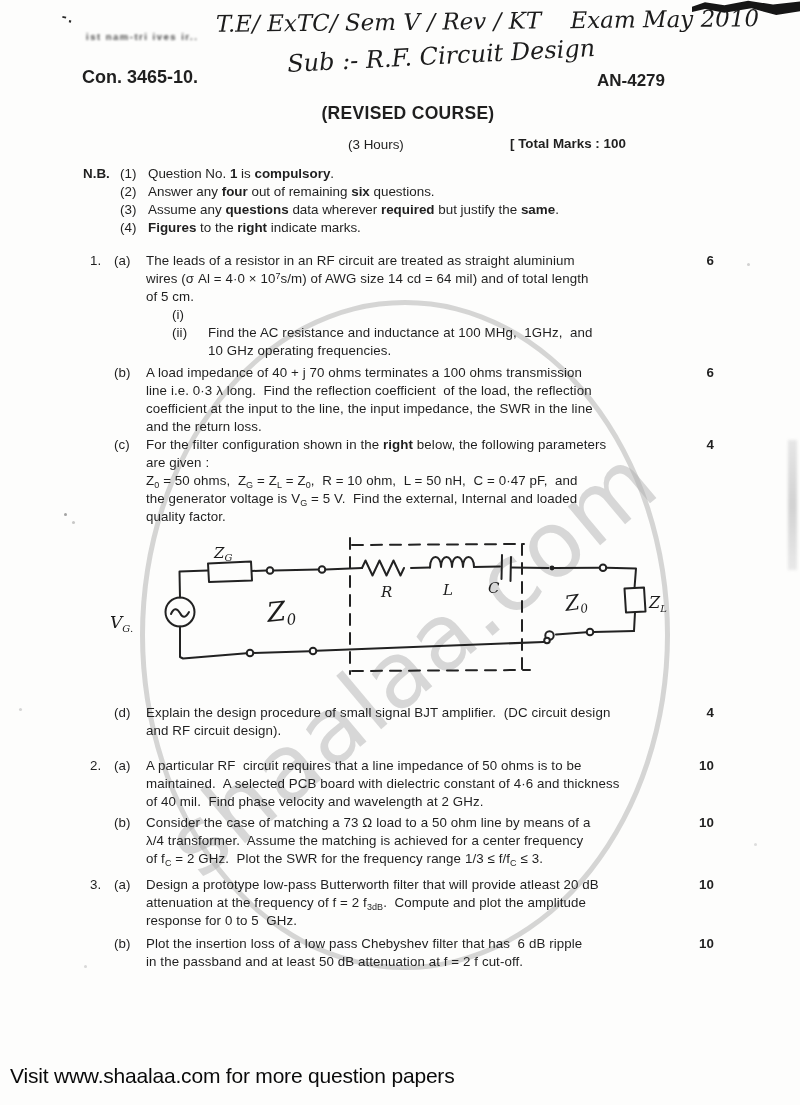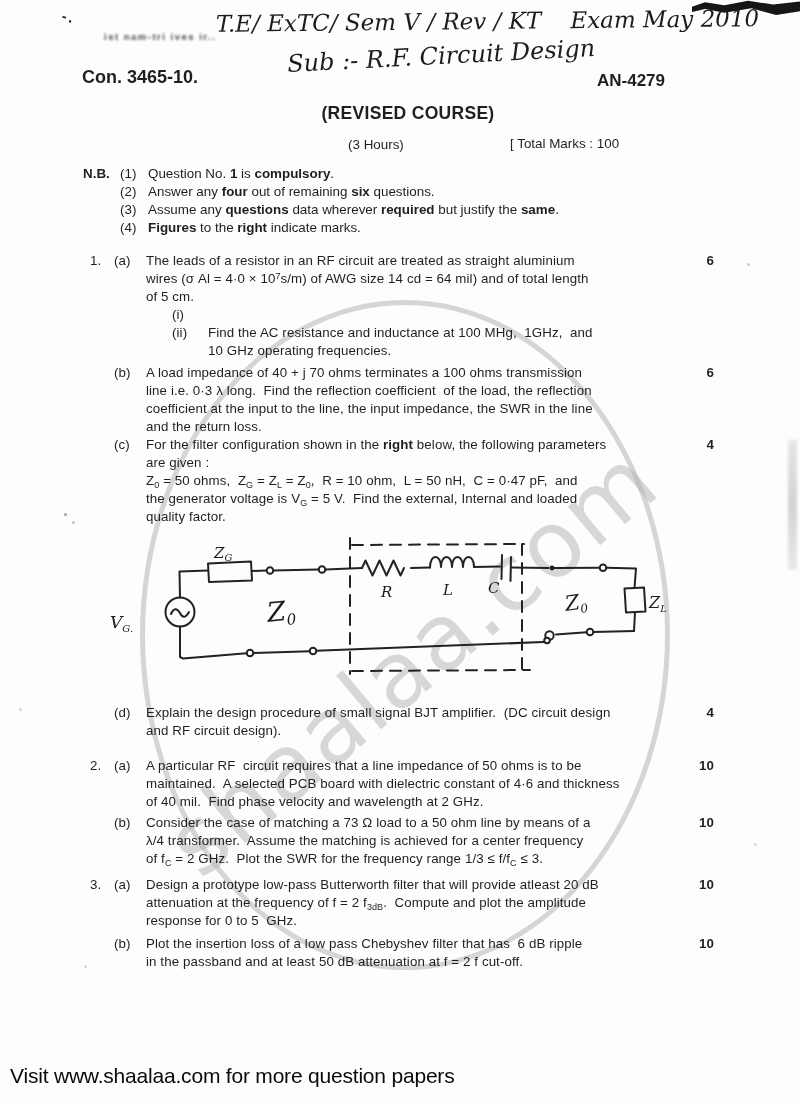--- a/index.html
+++ b/index.html
@@ -9,37 +9,37 @@
   .wm-circle{position:absolute;left:140px;top:300px;width:520px;height:660px;
              border:5px solid #c7c7c7;border-radius:50%;opacity:.75;}
   .wm-text{position:absolute;left:412px;top:662px;transform:translate(-50%,-50%) rotate(-40deg);
            font-family:"DejaVu Sans",sans-serif;font-size:92px;font-weight:400;
            color:#b3b3b3;opacity:.5;white-space:nowrap;letter-spacing:2px;}
   
   .blob-tr{position:absolute;right:0;top:0;width:108px;height:15px;background:#161616;
            clip-path:polygon(0 45%,12% 15%,30% 35%,52% 5%,75% 30%,100% 10%,100% 75%,78% 100%,55% 55%,30% 85%,12% 60%,0 80%);}
   .mark-tl{position:absolute;left:62px;top:8px;color:#2a2a2a;font-size:15px;font-weight:bold;
            transform:rotate(12deg);letter-spacing:2px;}
-  .stamp{position:absolute;left:104px;top:31px;font-size:9.5px;font-weight:bold;color:#4a4a4a;
+  .stamp{position:absolute;left:86px;top:31px;font-size:9.5px;font-weight:bold;color:#4a4a4a;
          letter-spacing:1.5px;filter:blur(0.8px);}
   .smudge-r{position:absolute;left:788px;top:440px;width:9px;height:130px;
             background:linear-gradient(#e6e6e6,#d2d2d2,#e9e9e9);filter:blur(1.5px);}
   .specks{position:absolute;left:64px;top:513px;width:3px;height:3px;border-radius:50%;background:rgba(90,90,90,.55);
           box-shadow:8px 8px 0 rgba(120,120,120,.4), 683px -250px 0 rgba(130,130,130,.35),
           -45px 195px 0 rgba(140,140,140,.35), 690px 330px 0 rgba(150,150,150,.3), 20px 452px 0 rgba(150,150,150,.35);}
   
   .hand{font-family:"DejaVu Serif",serif;font-style:italic;color:#1c1c1c;}
   .hw-top{position:absolute;left:216px;top:8px;font-size:23px;transform:rotate(-.6deg);white-space:pre;}
   .hw-sub{position:absolute;left:288px;top:50px;font-size:24px;transform:rotate(-3deg);transform-origin:left bottom;white-space:pre;}
   
   .con{position:absolute;left:82px;top:67px;font-size:18px;font-weight:bold;}
   .code{position:absolute;left:597px;top:71px;font-size:17px;font-weight:bold;}
   .course{position:absolute;left:8px;top:103px;width:800px;text-align:center;font-size:17.5px;font-weight:bold;letter-spacing:.3px;}
   .hours{position:absolute;left:348px;top:137px;font-size:13.4px;}
-  .tmarks{position:absolute;left:510px;top:136px;font-size:13.4px;font-weight:normal;}
+  .tmarks{position:absolute;left:510px;top:136px;font-size:13.4px;font-weight:bold;}
   
   .nb{position:absolute;left:83px;top:165px;font-size:13.4px;line-height:18px;}
   .nb-row{display:grid;grid-template-columns:37px 28px auto;}
   .nb-label{font-weight:bold;}
   
   .question{position:absolute;left:86px;width:628px;font-size:13.3px;line-height:18px;letter-spacing:.1px;}
   .q1{top:252px;} .q2{top:757px;} .q3{top:876px;}
   .part{display:grid;grid-template-columns:28px 32px 540px 28px;}
   .qnum{padding-left:4px;} .plet{}
   .pmarks{font-weight:bold;text-align:right;}

